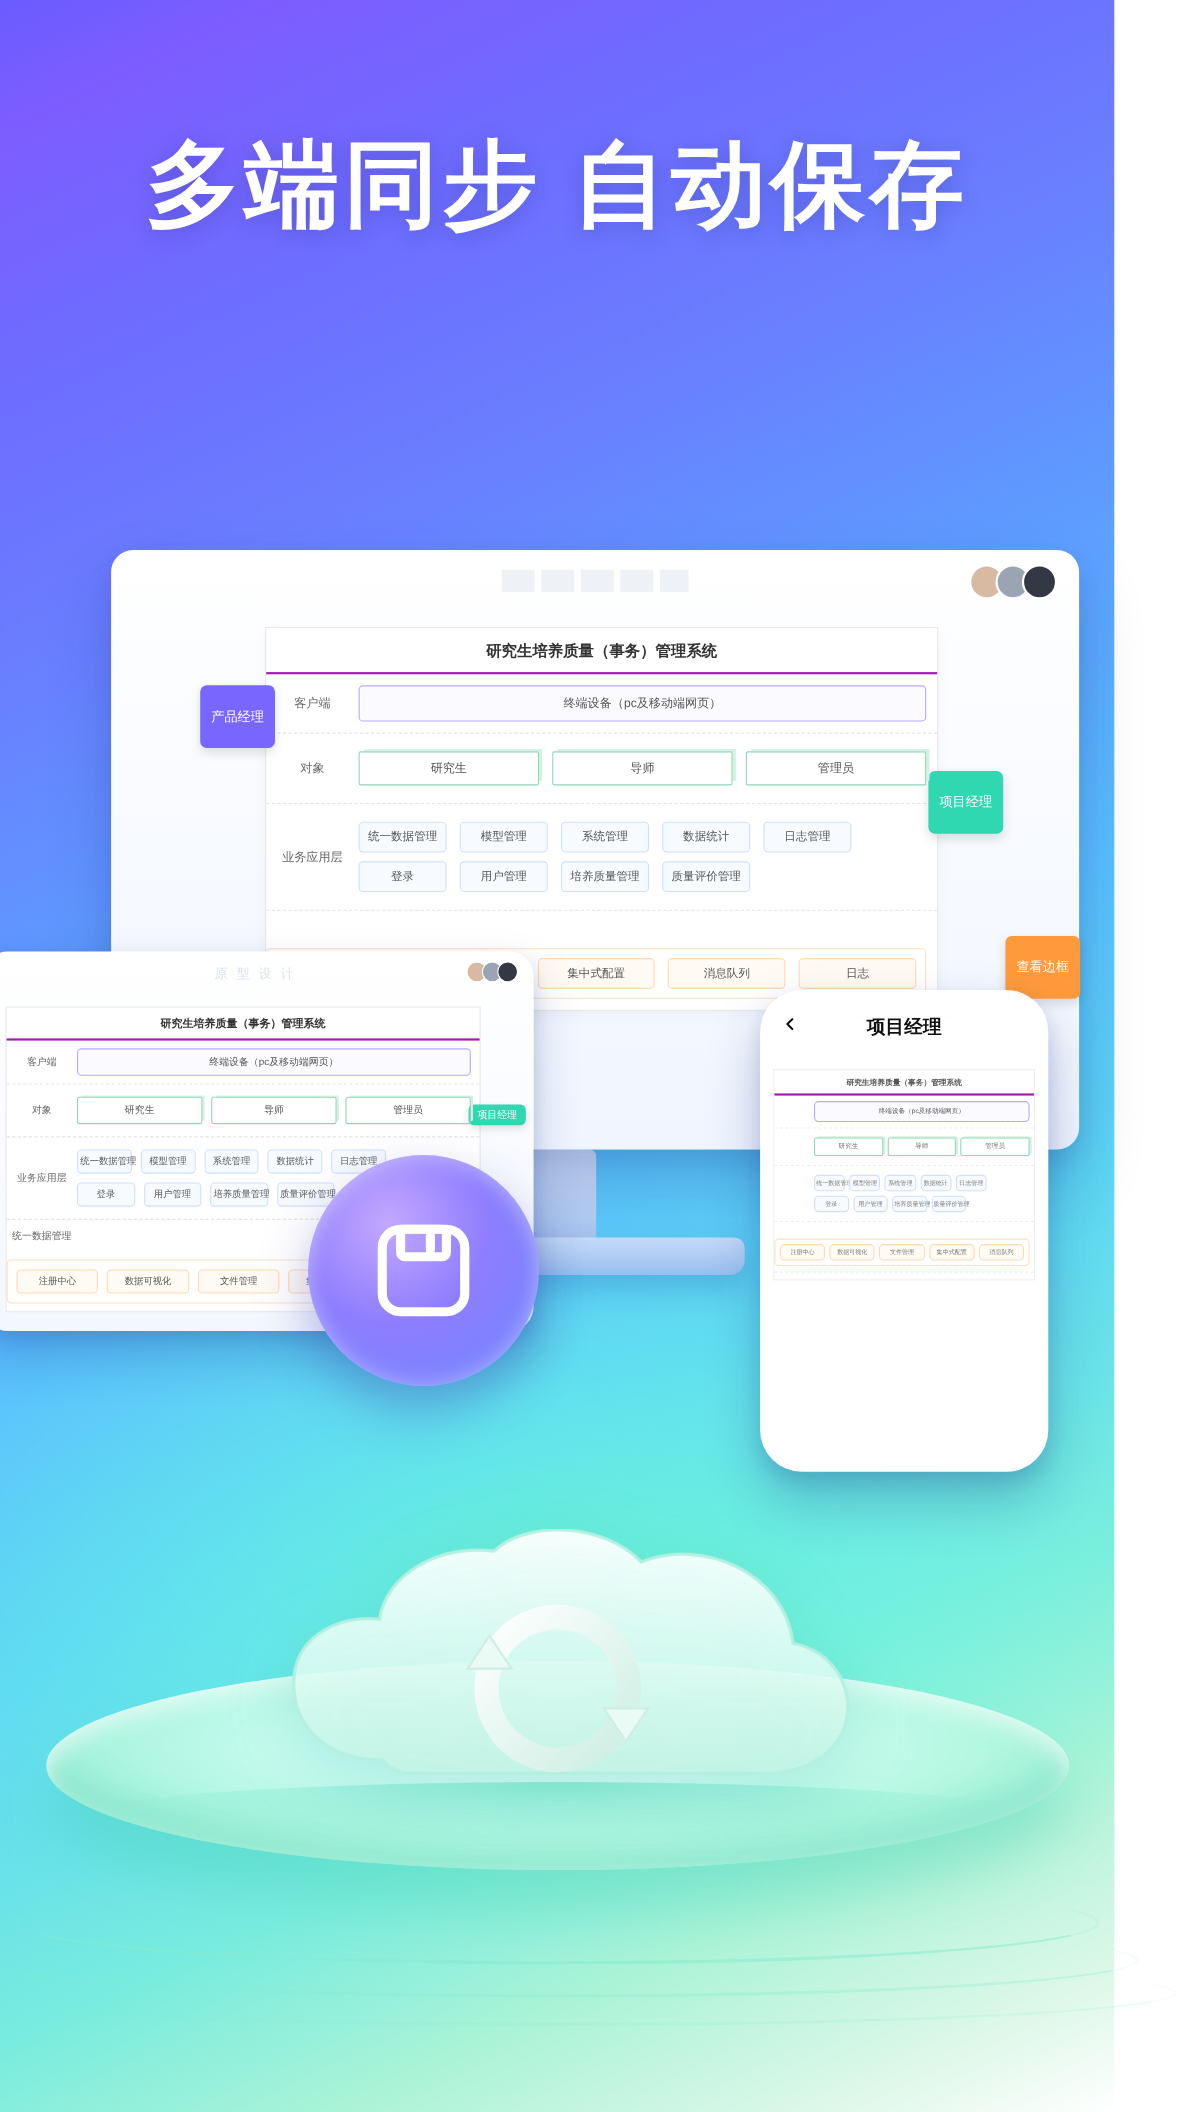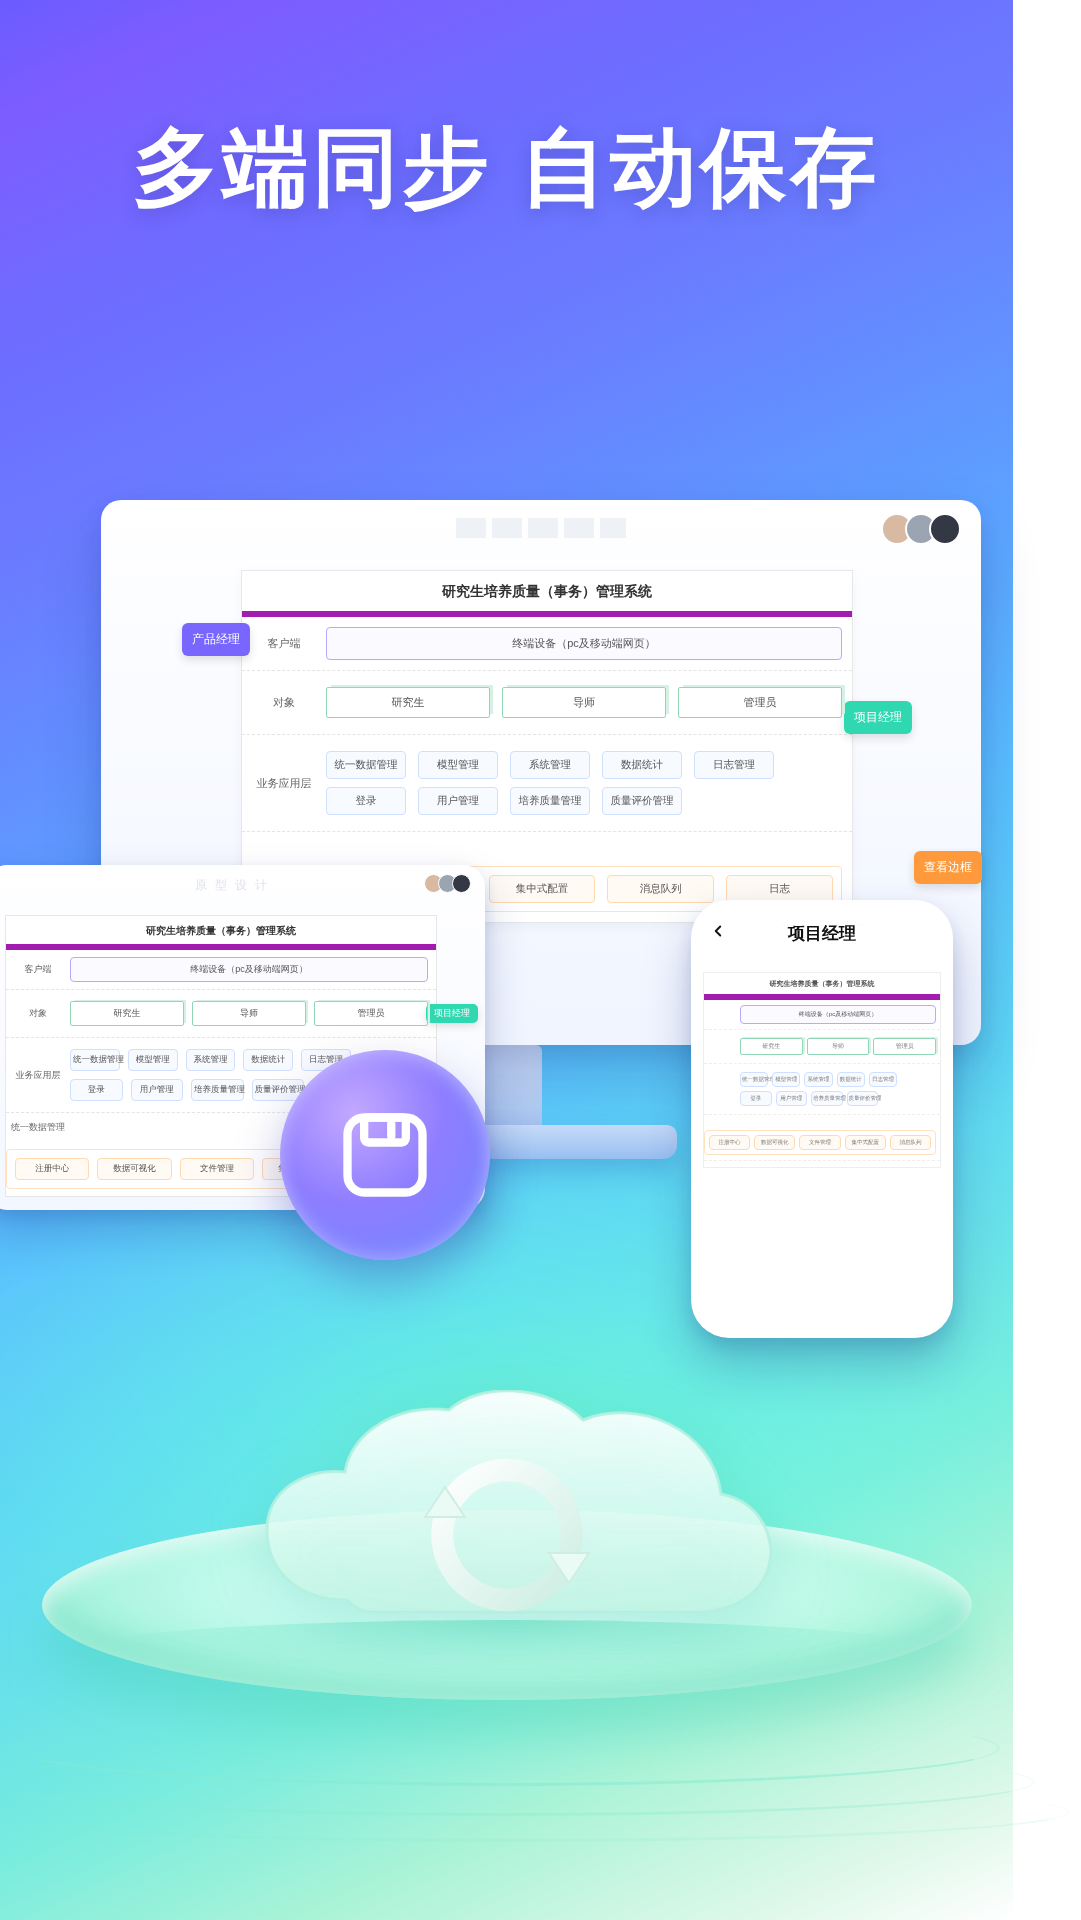--- a/index.html
+++ b/index.html
@@ -113,21 +113,21 @@
     font-size:11px;
     color:#555;
     box-shadow:0 4px 12px rgba(0,0,0,.04);
   }
   .doc-title{
     text-align:center;
     font-weight:700;
     font-size:14px;
     color:#333;
     padding:12px 0 10px;
-    border-bottom:6px solid #a21caf;
+    border-bottom:2px solid #a21caf;
   }
   .doc-row{
     display:flex;
     border-bottom:1px dashed #e4e4e4;
   }
   .doc-row:last-child{border-bottom:none;flex-direction:column;}
   .lblcell{
     width:72px;
     padding:12px 6px;
     display:flex;align-items:center;justify-content:center;
@@ -175,21 +175,21 @@
   }
   .bd-blue{border:1px solid #cfe0ff;background:#f7faff;}
   .bd-orange{border:1px solid #ffd9b0;background:#fffaf3;}
 
   .outerbox{border:1px solid #ffe0bf;border-radius:4px;padding:8px;}
 
   .tag{
     position:absolute;
     font-size:12px;
     color:#fff;
-    padding:8px 10px;
+    padding:20px 10px;
     border-radius:6px;
     box-shadow:0 4px 10px rgba(0,0,0,.12);
   }
   .tag.purple{background:#7866ff;left:-60px;top:52px;}
   .tag.purple::after{content:"";position:absolute;right:-6px;top:50%;transform:translateY(-50%);border:6px solid transparent;border-left-color:#7866ff;}
   .tag.teal  {background:#2fd8b0;right:-60px;top:130px;}
   .tag.teal::after{content:"";position:absolute;left:-6px;top:50%;transform:translateY(-50%);border:6px solid transparent;border-right-color:#2fd8b0;}
   .tag.orange{background:#ff9a3c;right:-130px;top:280px;}
   .tag.orange::after{content:"";position:absolute;left:-6px;top:50%;transform:translateY(-50%);border:6px solid transparent;border-right-color:#ff9a3c;}
 

